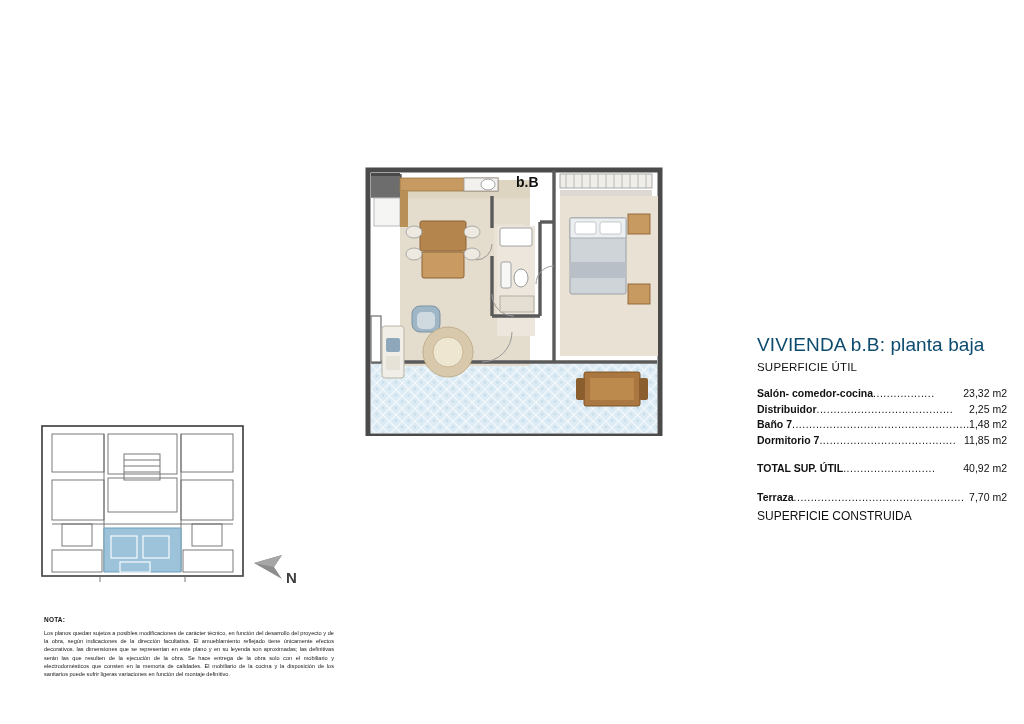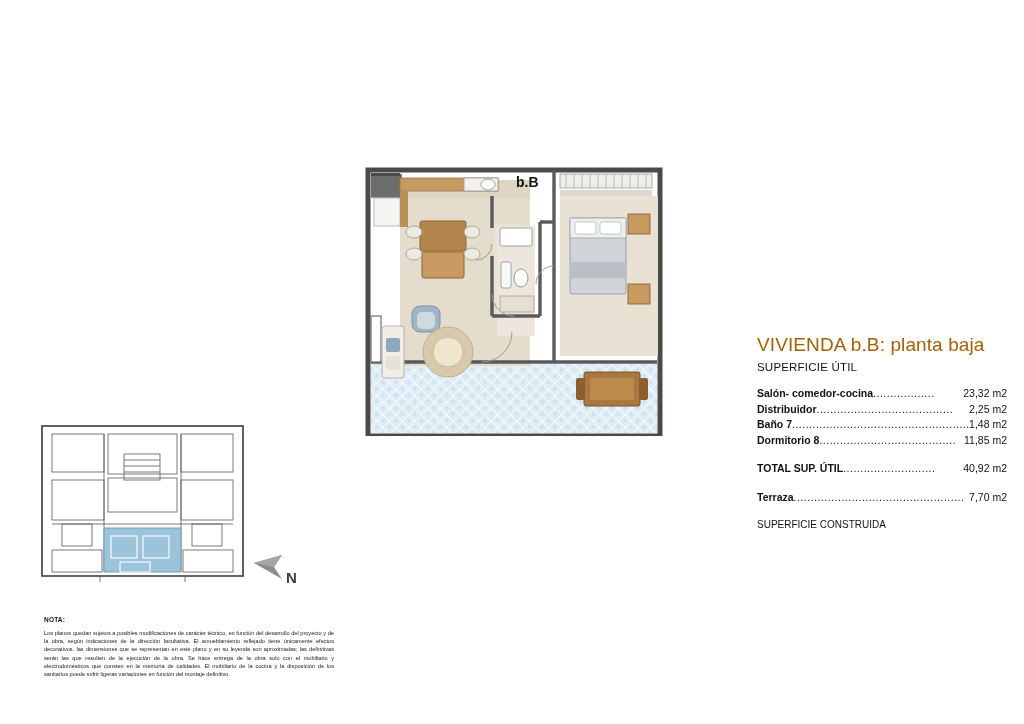--- a/index.html
+++ b/index.html
@@ -20,21 +20,21 @@
   .info-panel {
     position: absolute;
     left: 757px;
     top: 334px;
     width: 250px;
   }
   .info-title {
     font-size: 19px;
     font-weight: 400;
     letter-spacing: .1px;
-    color: #a16207;
+    color: #0c4a6e;
     white-space: nowrap;
   }
   .info-subtitle {
     font-size: 11.5px;
     margin-top: 5px;
     color: #111;
     letter-spacing: .2px;
   }
   .area-list {
     margin-top: 13px;
@@ -50,22 +50,22 @@
   .area-row .label { flex: 0 0 auto; font-weight: bold; }
   .area-row .dots {
     flex: 1 1 auto;
     overflow: hidden;
     letter-spacing: .5px;
     white-space: nowrap;
   }
   .area-row .value { flex: 0 0 auto; }
   .area-row.spaced { margin-top: 13px; align-items: flex-end; }
   .section-head {
-    font-size: 10px;
-    margin-top: 14px;
+    font-size: 12px;
+    margin-top: 4px;
     color: #111;
   }
 
   
   .keyplan {
     position: absolute;
     left: 40px;
     top: 424px;
     width: 205px;
     height: 170px;
@@ -270,21 +270,21 @@
       <span class="label">Distribuidor</span>
       <span class="dots">........................................</span>
       <span class="value">2,25 m2</span>
     </div>
     <div class="area-row">
       <span class="label">Baño 7</span>
       <span class="dots">......................................................</span>
       <span class="value">1,48 m2</span>
     </div>
     <div class="area-row">
-      <span class="label">Dormitorio 8</span>
+      <span class="label">Dormitorio 7</span>
       <span class="dots">........................................</span>
       <span class="value">11,85 m2</span>
     </div>
 
     <div class="area-row spaced">
       <span class="label">TOTAL SUP. ÚTIL</span>
       <span class="dots">...........................</span>
       <span class="value">40,92 m2</span>
     </div>
     <div class="area-row spaced">

